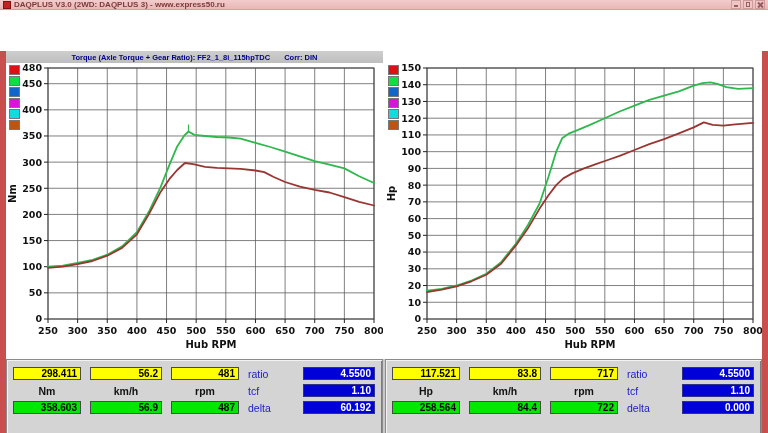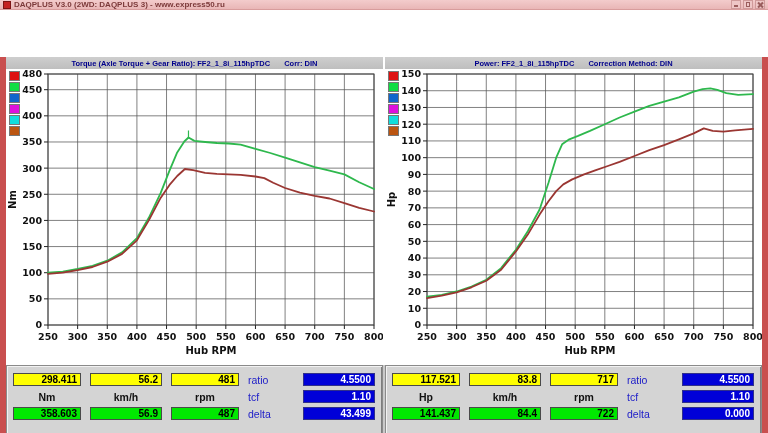--- a/index.html
+++ b/index.html
@@ -1,18 +1,18 @@
 <!DOCTYPE html>
 <html><head>
 <meta charset="utf-8">
 <style>
   * { margin:0; padding:0; box-sizing:border-box; }
   html,body { width:768px; height:433px; overflow:hidden; background:#fff;
     font-family:"Liberation Sans", sans-serif; }
-  .window { width:768px; height:433px; display:flex; flex-direction:column; background:#fff;gap:6px; }
+  .window { width:768px; height:433px; display:flex; flex-direction:column; background:#fff; }
 
   
   .titlebar { height:13px; background:linear-gradient(#f3cccc,#e9b6b6);
     border-bottom:1px solid #d89c9c; display:flex; align-items:center; padding:0 3px; }
   .app-icon { width:8px; height:8px; background:#c42222; border:1px solid #7d1414; margin-right:3px; }
   .title-text { font-size:8px; font-weight:bold; color:#7c3a3a; white-space:nowrap; }
   .win-btns { margin-left:auto; display:flex; gap:2px; }
   .win-btn { width:10px; height:9px; background:#eec6c6; border:1px solid #cf9a9a; position:relative; }
   .win-btn.min::after { content:""; position:absolute; left:2px; right:2px; bottom:1px; border-bottom:2px solid #9a5d5d; }
   .win-btn.max::after { content:""; position:absolute; left:2px; right:2px; top:1px; bottom:1px; border:1px solid #9a5d5d; }
@@ -72,24 +72,20 @@
       <div class="win-btn close"></div>
     </div>
   </div>
 
   <div class="main">
 
     <div class="headers">
       <div class="chart-header">
         <span>Torque (Axle Torque + Gear Ratio): FF2_1_8i_115hpTDC</span>
         <span>Corr: DIN</span>
-      </div>
-      <div class="chart-header">
-        <span>Power: FF2_1_8i_115hpTDC</span>
-        <span>Correction Method: DIN</span>
       </div>
     </div>
 
     <div class="charts-row">
       <div class="chart">
         <svg width="377" height="296" viewBox="0 0 377 296">
             <rect x="42" y="5" width="326" height="251" fill="#ffffff"></rect>
             <line x1="42" y1="5" x2="42" y2="256" stroke="#555" stroke-width="0.75"></line>
             <line x1="71.63636363636364" y1="5" x2="71.63636363636364" y2="256" stroke="#555" stroke-width="0.75"></line>
             <line x1="101.27272727272728" y1="5" x2="101.27272727272728" y2="256" stroke="#555" stroke-width="0.75"></line>
@@ -290,37 +286,37 @@
         <div class="unit-label">Nm</div>
         <div class="unit-label">km/h</div>
         <div class="unit-label">rpm</div>
         <div class="param-label">tcf</div>
         <div class="vbox blue">1.10</div>
 
         <div class="vbox green">358.603</div>
         <div class="vbox green">56.9</div>
         <div class="vbox green">487</div>
         <div class="param-label">delta</div>
-        <div class="vbox blue">43.499</div>
+        <div class="vbox blue">60.192</div>
       </div>
 
       <div class="panel">
         <div class="vbox yellow">117.521</div>
         <div class="vbox yellow">83.8</div>
         <div class="vbox yellow">717</div>
         <div class="param-label">ratio</div>
         <div class="vbox blue">4.5500</div>
 
         <div class="unit-label">Hp</div>
         <div class="unit-label">km/h</div>
         <div class="unit-label">rpm</div>
         <div class="param-label">tcf</div>
         <div class="vbox blue">1.10</div>
 
-        <div class="vbox green">141.437</div>
+        <div class="vbox green">258.564</div>
         <div class="vbox green">84.4</div>
         <div class="vbox green">722</div>
         <div class="param-label">delta</div>
         <div class="vbox blue">0.000</div>
       </div>
     </div>
 
     <div class="footer">
       <div class="f-row">
         <div class="f-label">Folder</div>

